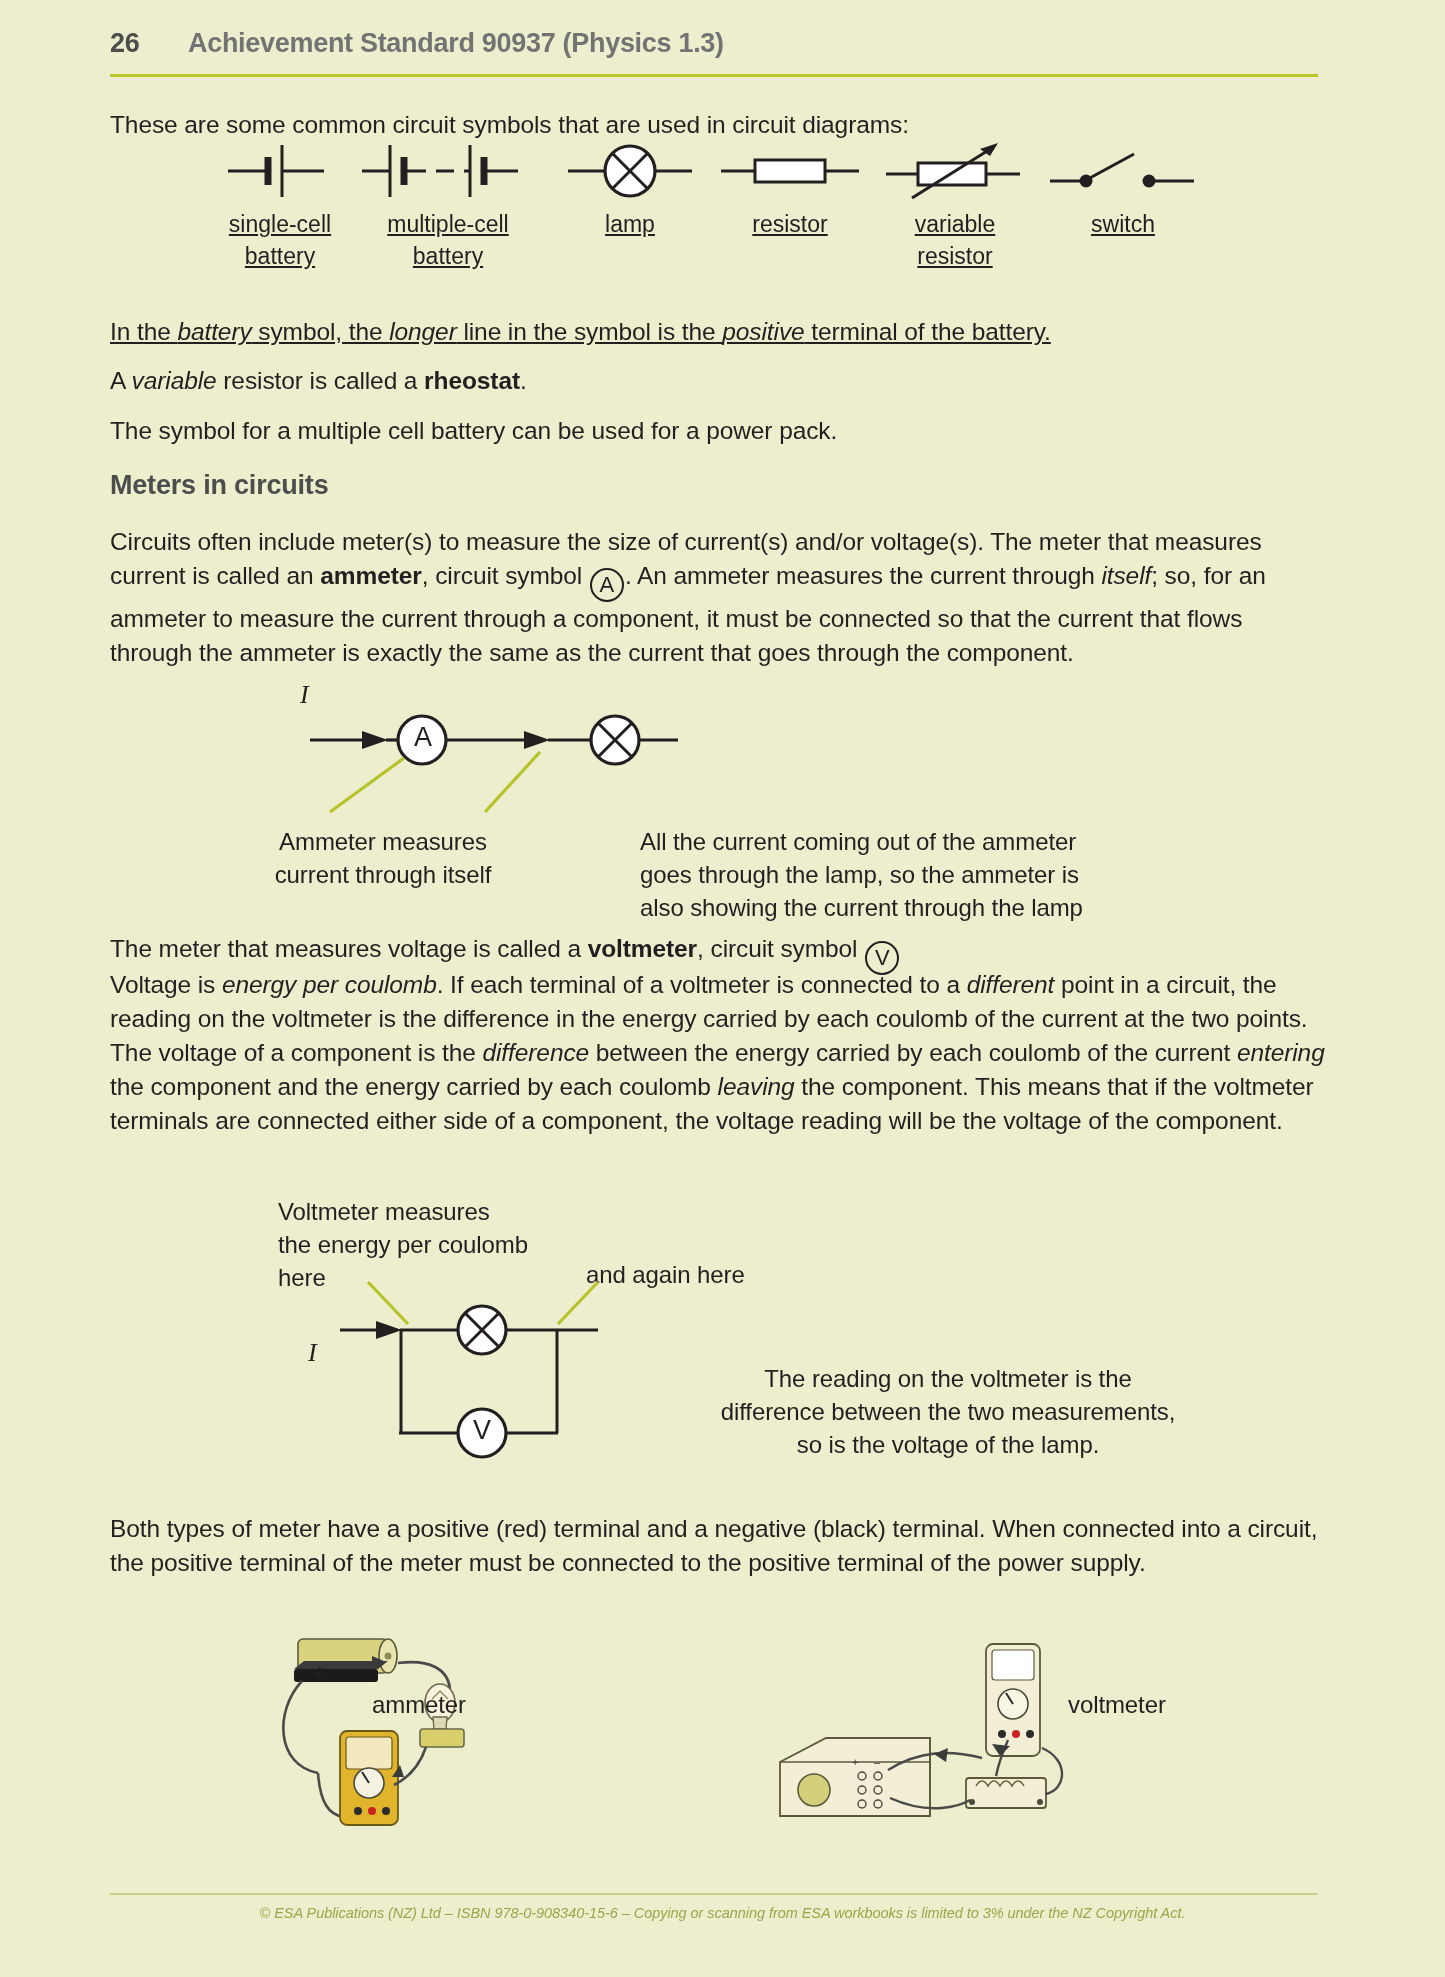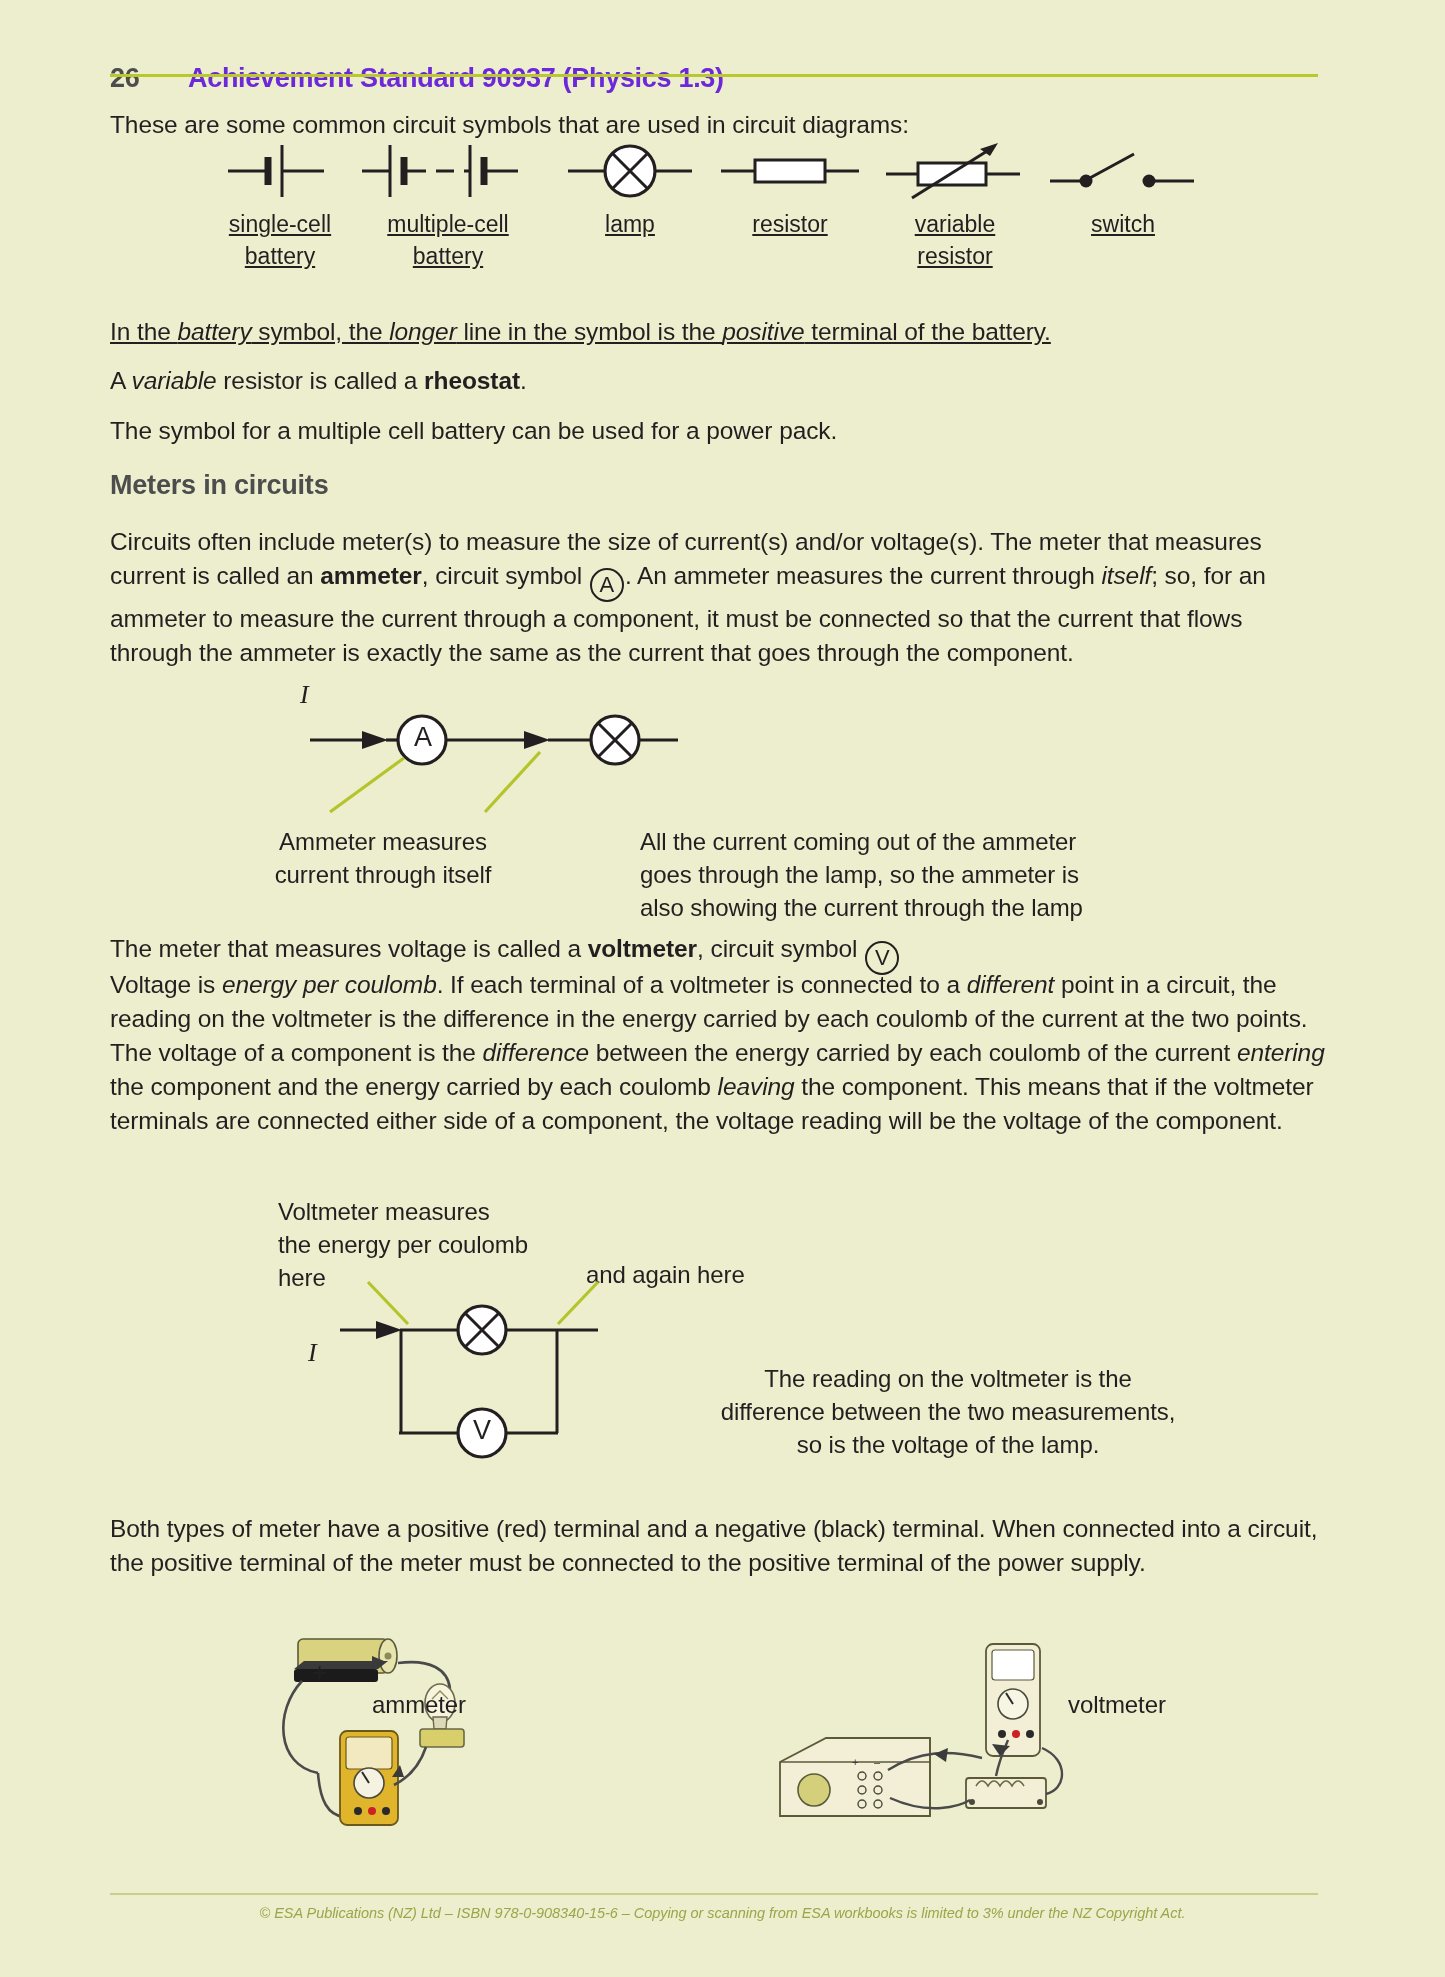--- a/index.html
+++ b/index.html
@@ -16,24 +16,24 @@
   .page { position: relative; width: 1445px; height: 1977px; padding: 0; }
 
   
   .header {
     position: absolute;
     left: 110px; top: 28px; right: 110px;
     display: flex; align-items: baseline;
   }
   .page-number {
     font-size: 27px; font-weight: bold; color: #4d4d4d;
-    width: 78px; letter-spacing: -0.3px; margin-top: 35px;
+    width: 78px; letter-spacing: -0.3px;
   }
   .header-title {
-    font-size: 27px; font-weight: bold; color: #6d28d9;
+    font-size: 27px; font-weight: bold; color: #737373;
     letter-spacing: -0.3px;
   }
   .header-rule {
     position: absolute; left: 110px; top: 74px; width: 1208px;
     height: 3px; background: #b8c82d;
   }
 
   
   .para {
     position: absolute;

